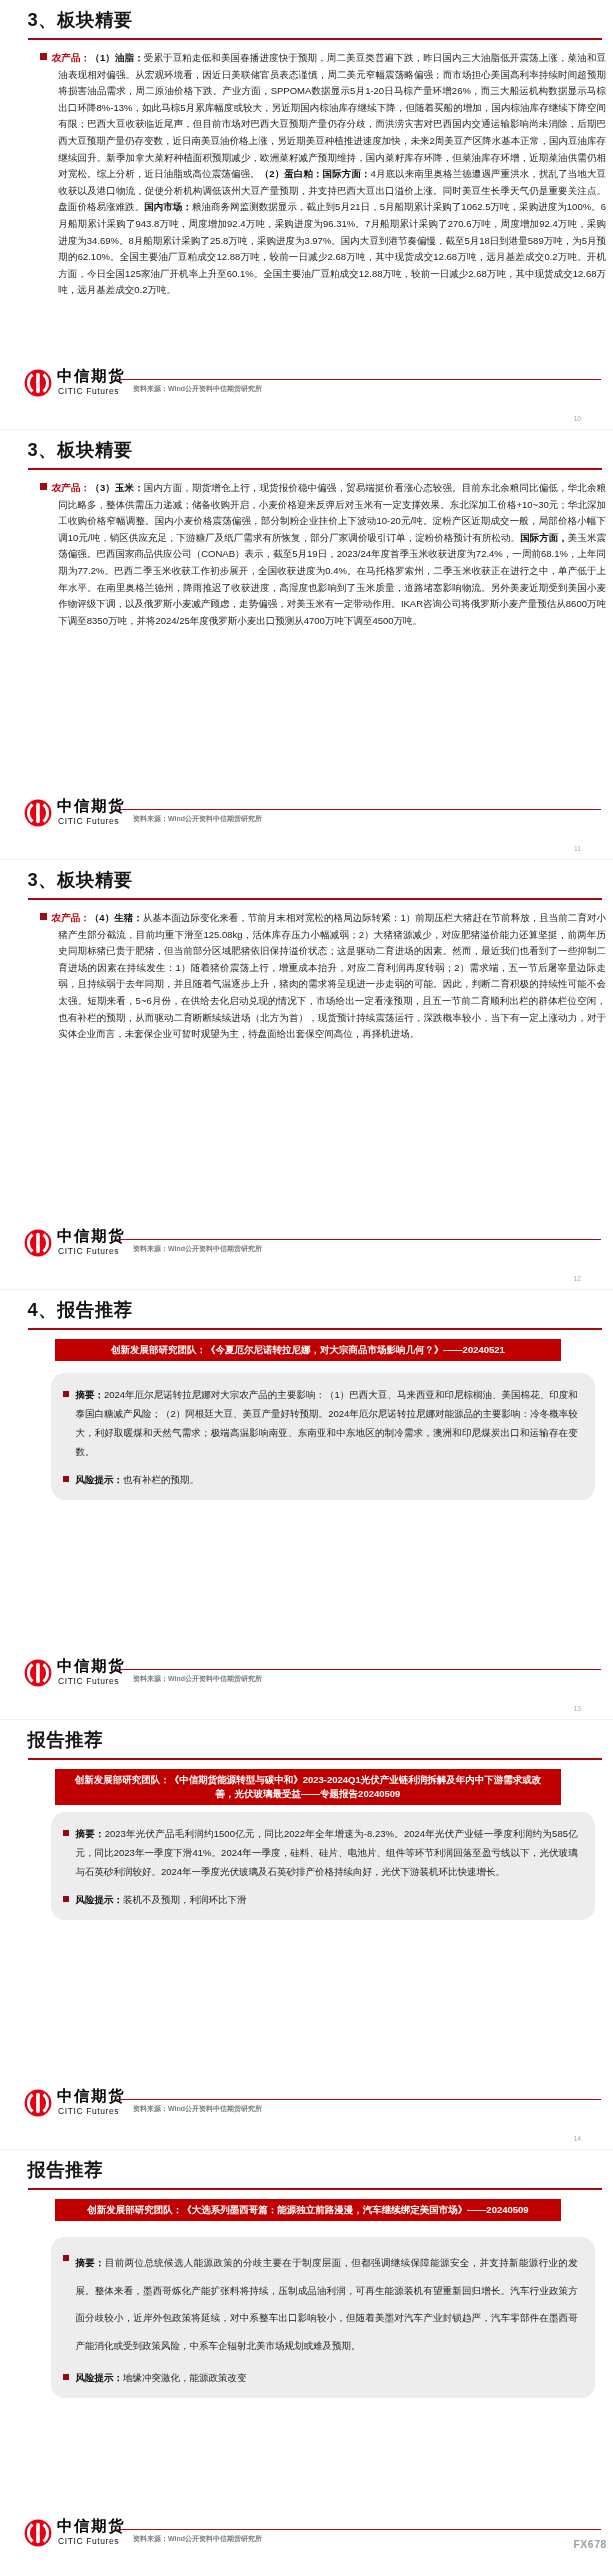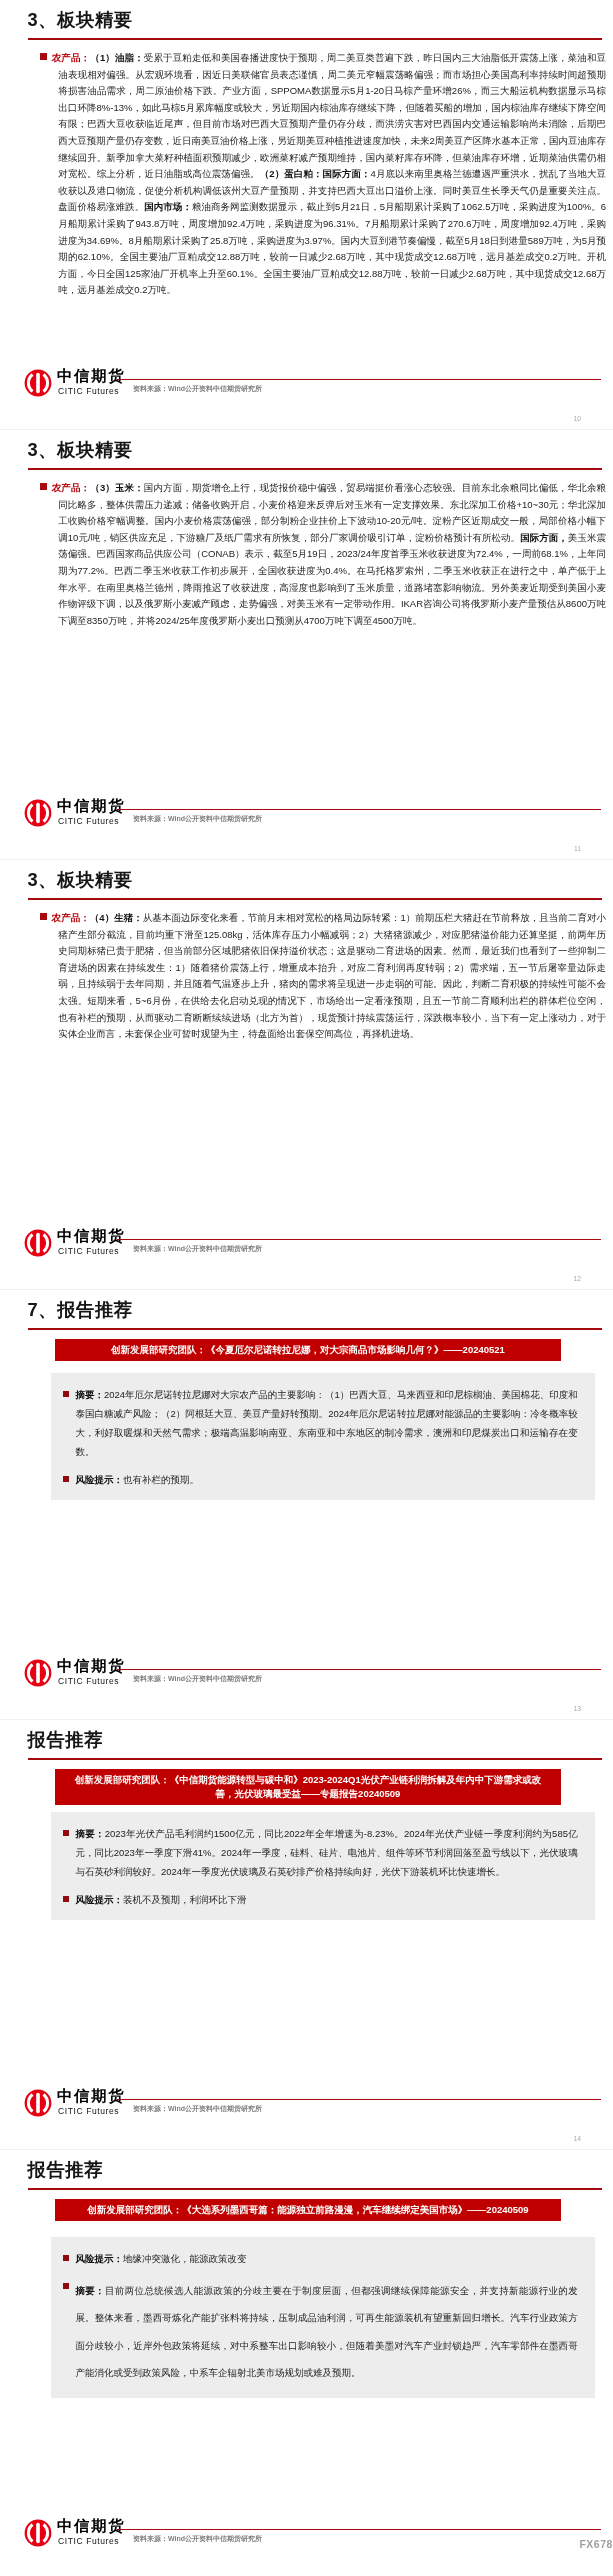--- a/index.html
+++ b/index.html
@@ -21,21 +21,21 @@
   .seg-rb{color:#b5070d;font-weight:bold;}
   .seg-b{font-weight:bold;color:#111;}
   .seg-n{font-weight:normal;}
 
   
   .banner{position:absolute;left:55px;right:52px;background:#c00000;color:#ffffff;
     font-size:9.5px;font-weight:bold;text-align:center;line-height:14px;padding:4px 16px;
     box-sizing:border-box;}
   .banner-top{top:49px;}
   .graybox{position:absolute;left:51px;right:18.3px;background:#ededed;box-sizing:border-box;
-    padding:12.2px 17px 9.8px 12.2px;}
+    padding:12.2px 17px 9.8px 12.2px;border-radius:14px;}
   .gb-s4{top:83px;}
   .gb-s5{top:92px;}
   .gb-s6{top:87px;}
   .bullet-row{display:flex;align-items:flex-start;margin-bottom:8.5px;}
   .bullet-row:last-child{margin-bottom:1.2px;}
   .bullet-row .bsq{flex:0 0 6.1px;width:6.1px;height:6.1px;background:#8f0b10;margin:6.1px 6.1px 0 0;}
   .bullet-text{margin:0;font-size:9.5px;color:#1c1c1c;text-align:justify;}
   .lh-31{line-height:19px;}
   .lh-45{line-height:27.5px;}
   .bullet-text b{color:#111;}
@@ -43,21 +43,21 @@
   
   .footer-line{position:absolute;left:117px;right:12.2px;top:379px;height:1.2px;background:#a6090f;}
   .logo{position:absolute;left:24.4px;top:369px;width:28px;height:28px;}
   .brand-cn{position:absolute;left:57px;top:366px;font-size:15.3px;font-weight:bold;color:#000;
     letter-spacing:1.8px;}
   .brand-en{position:absolute;left:58px;top:386px;font-size:8.5px;font-weight:normal;color:#111;
     letter-spacing:0.6px;}
   .source-note{position:absolute;left:133px;top:384px;font-size:7px;font-weight:bold;color:#7f7f7f;}
   .page-num{position:absolute;right:32px;top:415px;font-size:6.7px;color:#a8a8a8;}
 
-  .fx-watermark{position:absolute;right:0;bottom:6.1px;font-size:10.4px;font-weight:bold;
+  .fx-watermark{position:absolute;right:6px;bottom:6.1px;font-size:10.4px;font-weight:bold;
     color:#9aa0a6;letter-spacing:0.6px;}
 </style>
 </head>
 <body>
 
 <div class="doc">
 
   <section class="slide">
     <h1 class="page-title">3、板块精要</h1>
     <div class="title-rule"></div>
@@ -109,21 +109,21 @@
       <rect x="20" y="6" width="6" height="34" rx="3" fill="#fff"></rect>
     </svg>
     <div class="brand-cn">中信期货</div>
     <div class="brand-en">CITIC Futures</div>
     <div class="footer-line"></div>
     <div class="source-note">资料来源：Wind公开资料中信期货研究所</div>
     <div class="page-num">12</div>
   </section>
 
   <section class="slide">
-    <h1 class="page-title">7、报告推荐</h1>
+    <h1 class="page-title">4、报告推荐</h1>
     <div class="title-rule"></div>
     <div class="banner banner-top">创新发展部研究团队：《今夏厄尔尼诺转拉尼娜，对大宗商品市场影响几何？》——20240521</div>
     <div class="graybox gb-s4">
       <div class="bullet-row">
         <span class="bsq"></span>
         <p class="bullet-text lh-31"><b>摘要：</b><span>2024年厄尔尼诺转拉尼娜对大宗农产品的主要影响：（1）巴西大豆、马来西亚和印尼棕榈油、美国棉花、印度和泰国白糖减产风险；（2）阿根廷大豆、美豆产量好转预期。2024年厄尔尼诺转拉尼娜对能源品的主要影响：冷冬概率较大，利好取暖煤和天然气需求；极端高温影响南亚、东南亚和中东地区的制冷需求，澳洲和印尼煤炭出口和运输存在变数。</span></p>
       </div>
       <div class="bullet-row">
         <span class="bsq"></span>
         <p class="bullet-text lh-31"><b>风险提示：</b><span>也有补栏的预期。</span></p>
@@ -169,25 +169,25 @@
     <div class="page-num">14</div>
   </section>
 
   <section class="slide">
     <h1 class="page-title">报告推荐</h1>
     <div class="title-rule"></div>
     <div class="banner banner-top">创新发展部研究团队：《大选系列墨西哥篇：能源独立前路漫漫，汽车继续绑定美国市场》——20240509</div>
     <div class="graybox gb-s6">
       <div class="bullet-row">
         <span class="bsq"></span>
+        <p class="bullet-text lh-45"><b>摘要：</b><span>目前两位总统候选人能源政策的分歧主要在于制度层面，但都强调继续保障能源安全，并支持新能源行业的发展。整体来看，墨西哥炼化产能扩张料将持续，压制成品油利润，可再生能源装机有望重新回归增长。汽车行业政策方面分歧较小，近岸外包政策将延续，对中系整车出口影响较小，但随着美墨对汽车产业封锁趋严，汽车零部件在墨西哥产能消化或受到政策风险，中系车企辐射北美市场规划或难及预期。</span></p>
+      </div>
+      <div class="bullet-row">
+        <span class="bsq"></span>
         <p class="bullet-text lh-31"><b>风险提示：</b><span>地缘冲突激化，能源政策改变</span></p>
-      </div>
-      <div class="bullet-row">
-        <span class="bsq"></span>
-        <p class="bullet-text lh-45"><b>摘要：</b><span>目前两位总统候选人能源政策的分歧主要在于制度层面，但都强调继续保障能源安全，并支持新能源行业的发展。整体来看，墨西哥炼化产能扩张料将持续，压制成品油利润，可再生能源装机有望重新回归增长。汽车行业政策方面分歧较小，近岸外包政策将延续，对中系整车出口影响较小，但随着美墨对汽车产业封锁趋严，汽车零部件在墨西哥产能消化或受到政策风险，中系车企辐射北美市场规划或难及预期。</span></p>
       </div>
     </div>
     <svg class="logo" viewBox="0 0 46 46">
       <circle cx="23" cy="23" r="22" fill="#e60012"></circle>
       <path d="M14 9 a18 18 0 0 0 0 28" stroke="#fff" stroke-width="5" fill="none"></path>
       <path d="M32 9 a18 18 0 0 1 0 28" stroke="#fff" stroke-width="5" fill="none"></path>
       <rect x="20" y="6" width="6" height="34" rx="3" fill="#fff"></rect>
     </svg>
     <div class="brand-cn">中信期货</div>
     <div class="brand-en">CITIC Futures</div>

